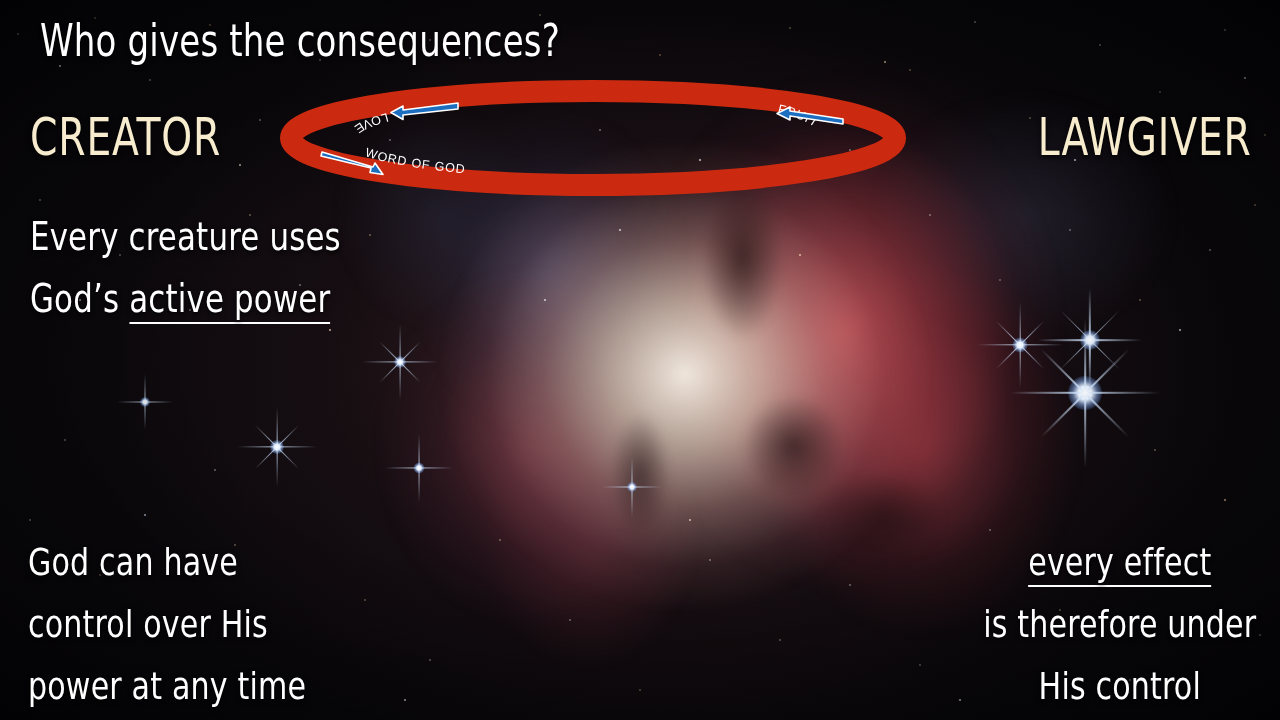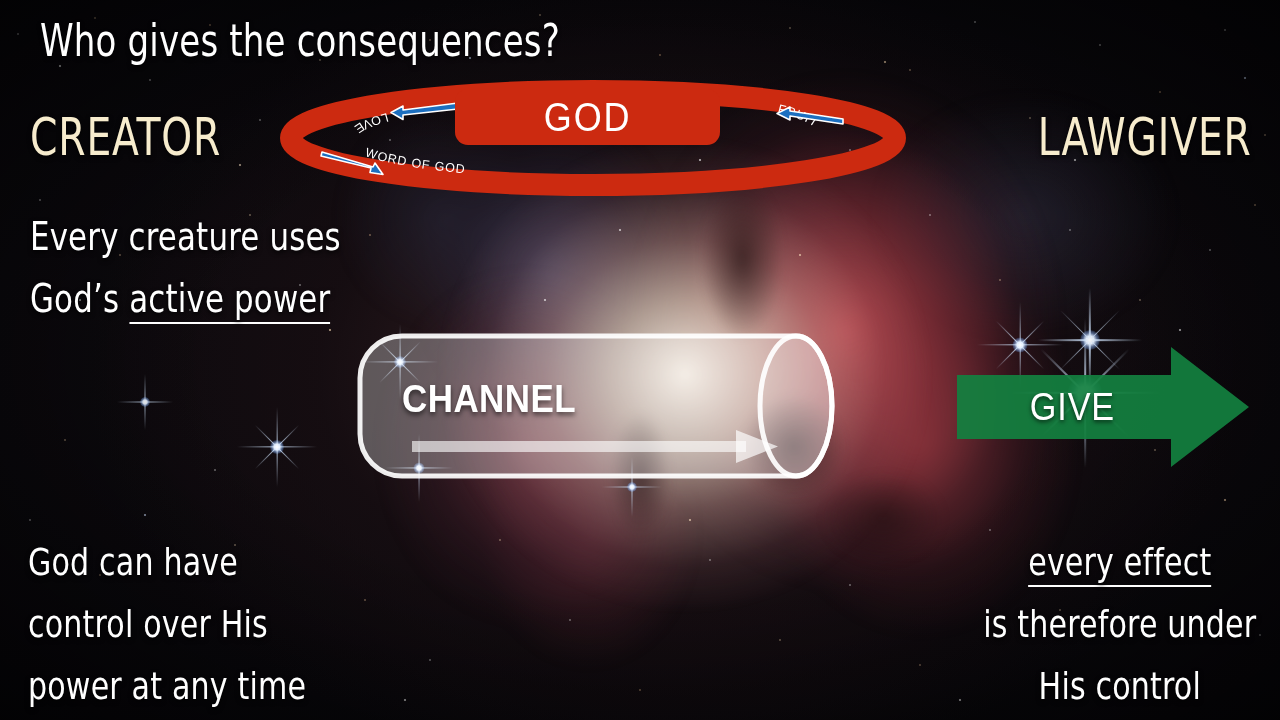--- a/index.html
+++ b/index.html
@@ -307,46 +307,23 @@
       </g>
       <g>
         <path d="M 38 74 L 88 86 L 87 90.5 L 100 92.5 L 92 81 L 90 85 L 39 70 Z" fill="#1c6fc0" stroke="#ffffff" stroke-width="1.6" stroke-linejoin="round"></path>
       </g>
       <g>
         <path d="M 560 37 L 507 29 L 507 25 L 494 31.5 L 507 38 L 507 34 L 560 42 Z" fill="#1c6fc0" stroke="#ffffff" stroke-width="1.6" stroke-linejoin="round"></path>
       </g>
     </svg>
   </div>
 
-  <div id="godbox">
-    <span>GOD</span>
-  </div>
-
-
-  <div id="channel">
-    <svg width="512" height="152" viewBox="0 0 512 152">
-
-      <path d="M 46 6 L 440 6 A 36 70 0 0 1 440 146 L 46 146 A 42 42 0 0 1 4 104 L 4 48 A 42 42 0 0 1 46 6 Z" fill="#ffffff" fill-opacity="0.30" stroke="#ffffff" stroke-opacity="0.92" stroke-width="5"></path>
-
-      <ellipse cx="440" cy="76" rx="36" ry="70" fill="#ffffff" fill-opacity="0.14" stroke="#ffffff" stroke-opacity="0.92" stroke-width="5"></ellipse>
-
-      <g>
-        <rect x="56" y="111" width="334" height="11" fill="#ffffff" fill-opacity="0.62"></rect>
-        <path d="M 380 100 L 422 116.5 L 380 133 Z" fill="#ffffff" fill-opacity="0.68"></path>
-      </g>
-    </svg>
-    <div id="chan-label">CHANNEL</div>
-  </div>
-
-  <div id="give-arrow">
-    <svg width="296" height="124" viewBox="0 0 296 124">
-      <path d="M 2 30 L 216 30 L 216 2 L 294 62 L 216 122 L 216 94 L 2 94 Z" fill="#13803f" fill-opacity="0.93"></path>
-    </svg>
-    <div class="arrow-label">GIVE</div>
-  </div>
+
+
+
 
   <div class="tx thin" id="botleft">
     <div>God can have</div>
     <div>control over His</div>
     <div>power at any time</div>
   </div>
 
   <div class="tx thin" id="botright">
     <div><u>every effect</u></div>
     <div>is therefore under</div>

